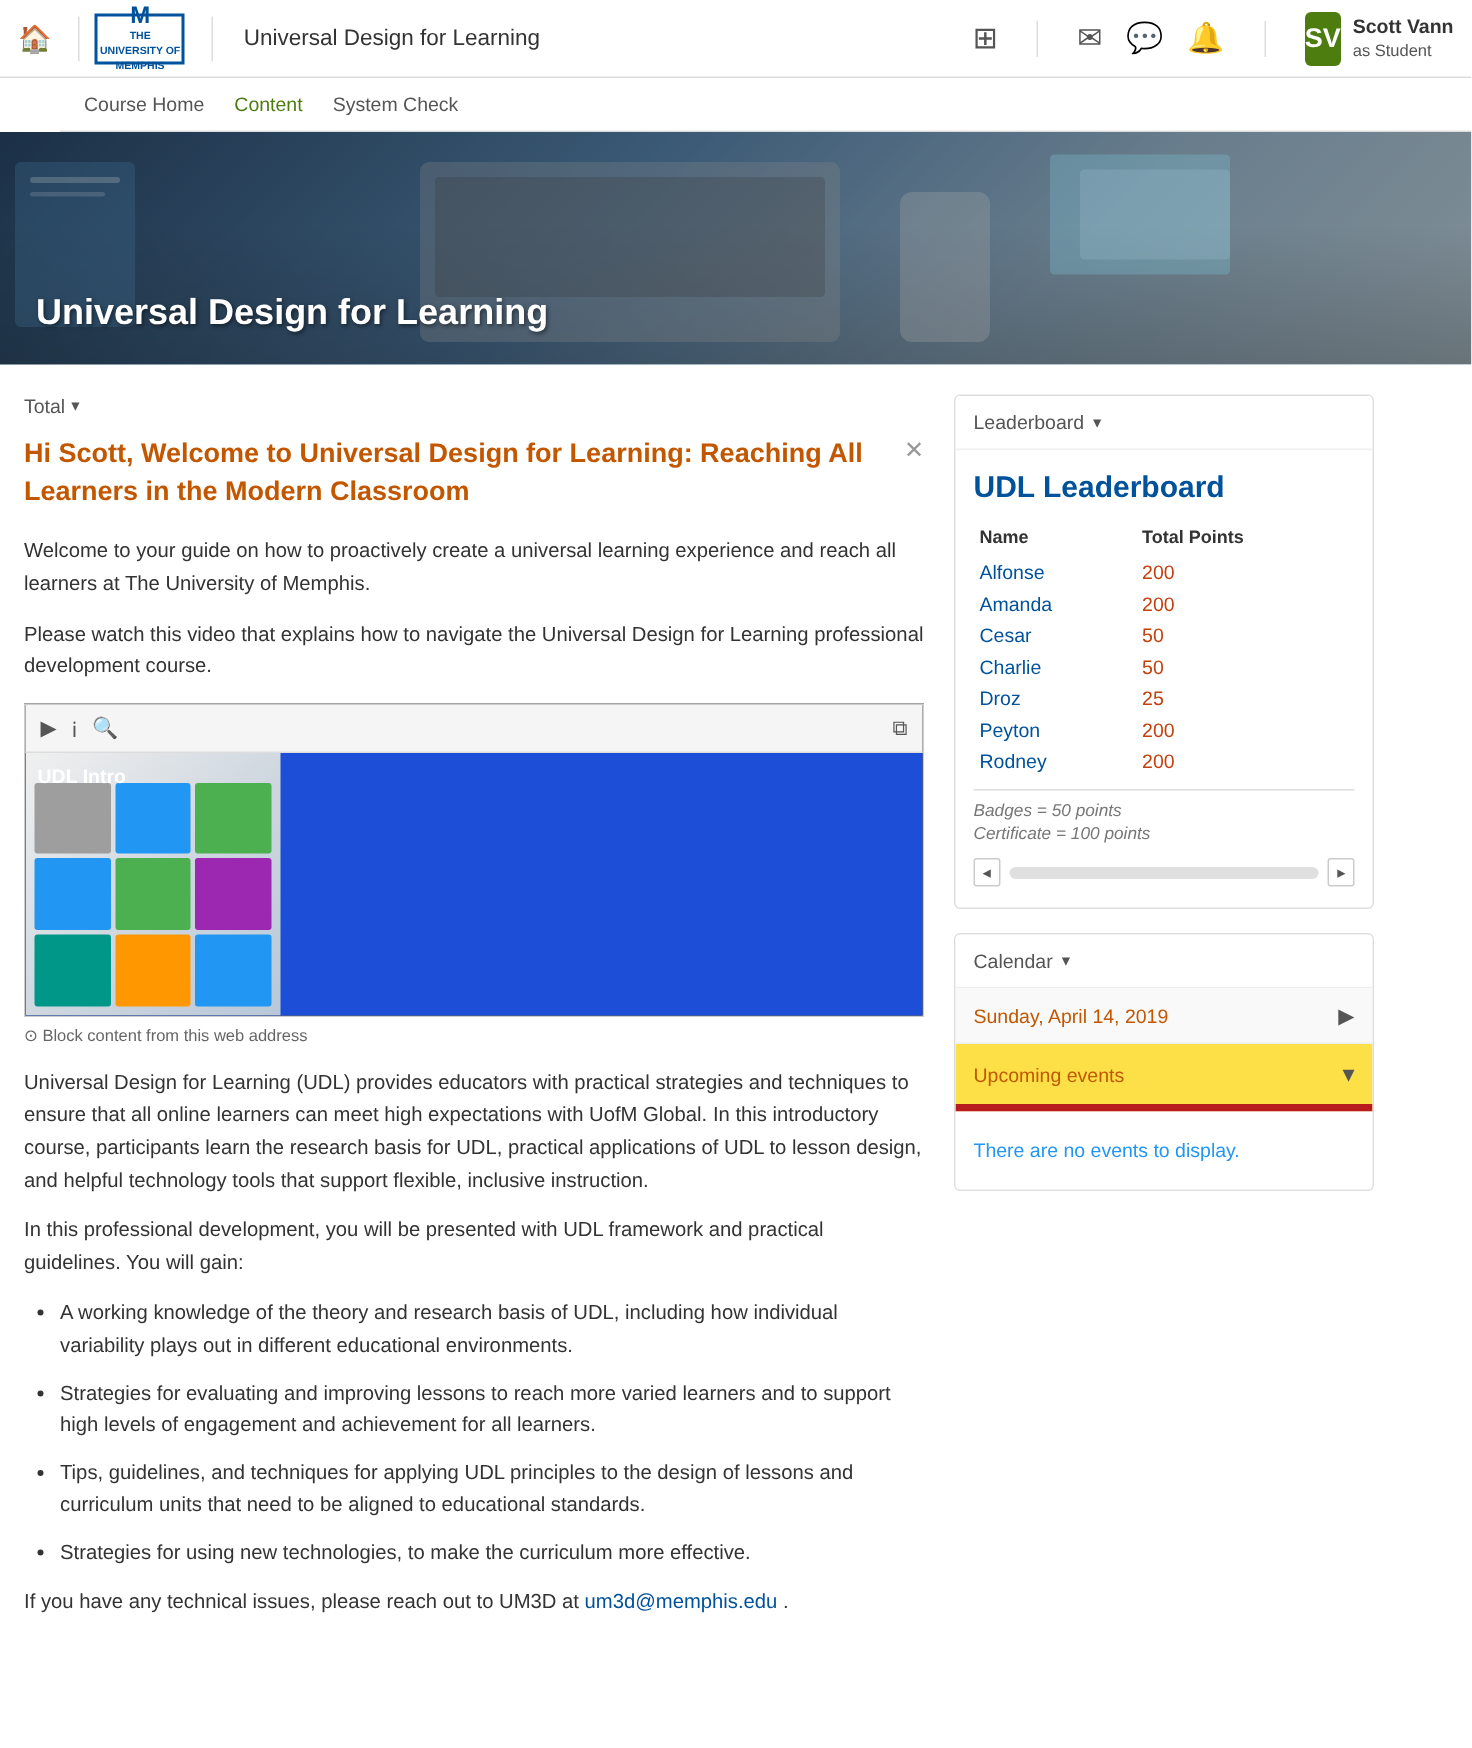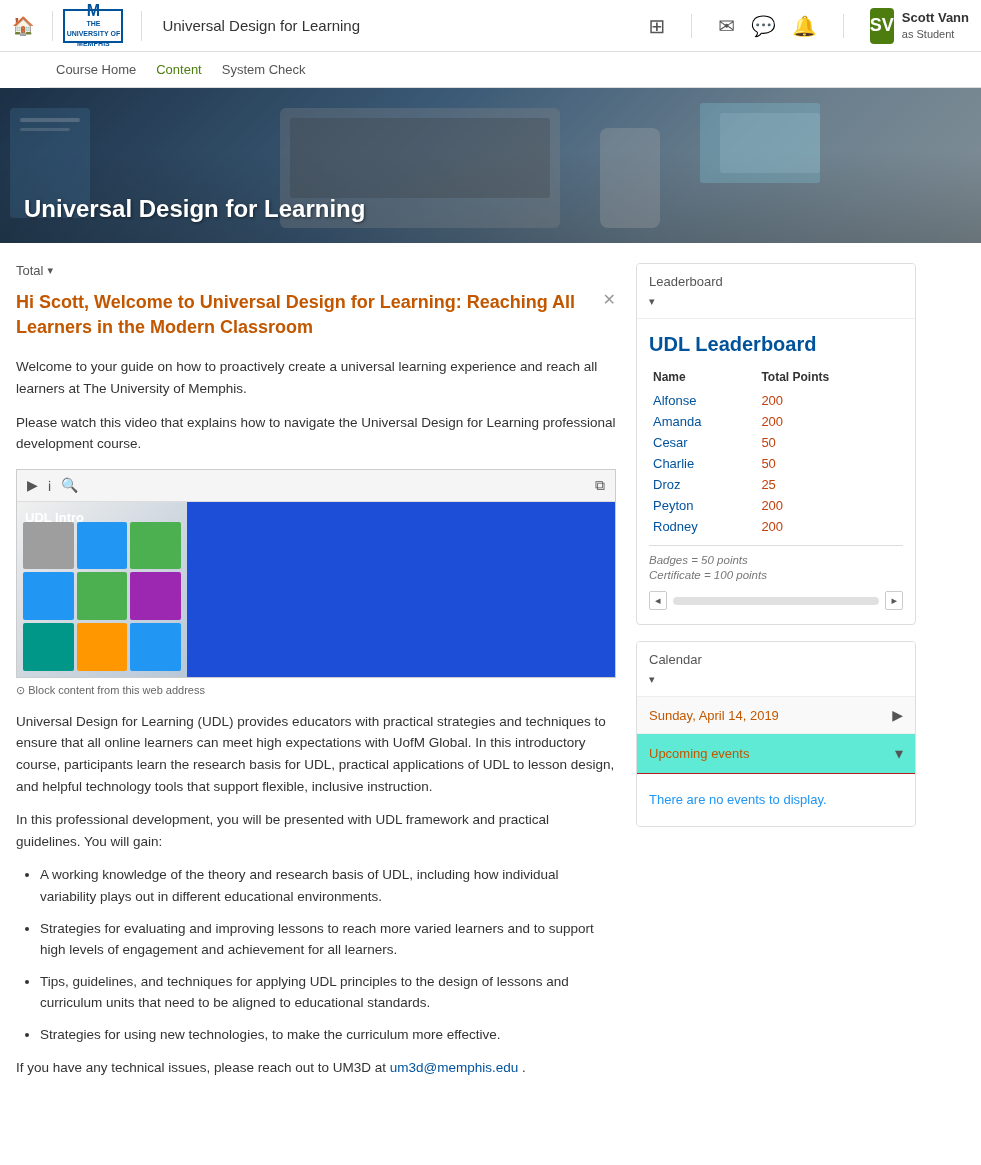--- a/index.html
+++ b/index.html
@@ -300,25 +300,25 @@
 
     
     .sidebar-card {
       border: 1px solid #ddd;
       border-radius: 4px;
       margin-bottom: 16px;
       overflow: hidden;
     }
     .sidebar-card-header {
       display: flex;
+      align-items: center;
       gap: 6px;
       padding: 10px 12px;
       border-bottom: 1px solid #eee;
       background: #fff;
-      flex-direction: column;
     }
     .sidebar-card-header-label {
       font-size: 13px;
       color: #555;
     }
     .sidebar-card-body {
       padding: 14px 12px;
     }
     .leaderboard-title {
       font-size: 20px;
@@ -392,22 +392,22 @@
     .calendar-arrow {
       color: #555;
       font-size: 14px;
       cursor: pointer;
     }
     .upcoming-row {
       display: flex;
       align-items: center;
       justify-content: space-between;
       padding: 10px 12px;
-      background: #5eead4;
-      border-bottom: 1px solid #b91c1c;
+      background: #fde047;
+      border-bottom: 5px solid #b91c1c;
     }
     .upcoming-label {
       font-size: 13px;
       color: #c25700;
     }
     .upcoming-chevron { font-size: 16px; color: #555; cursor: pointer; }
     .no-events-box {
       padding: 16px 12px;
       background: #fff;
     }

